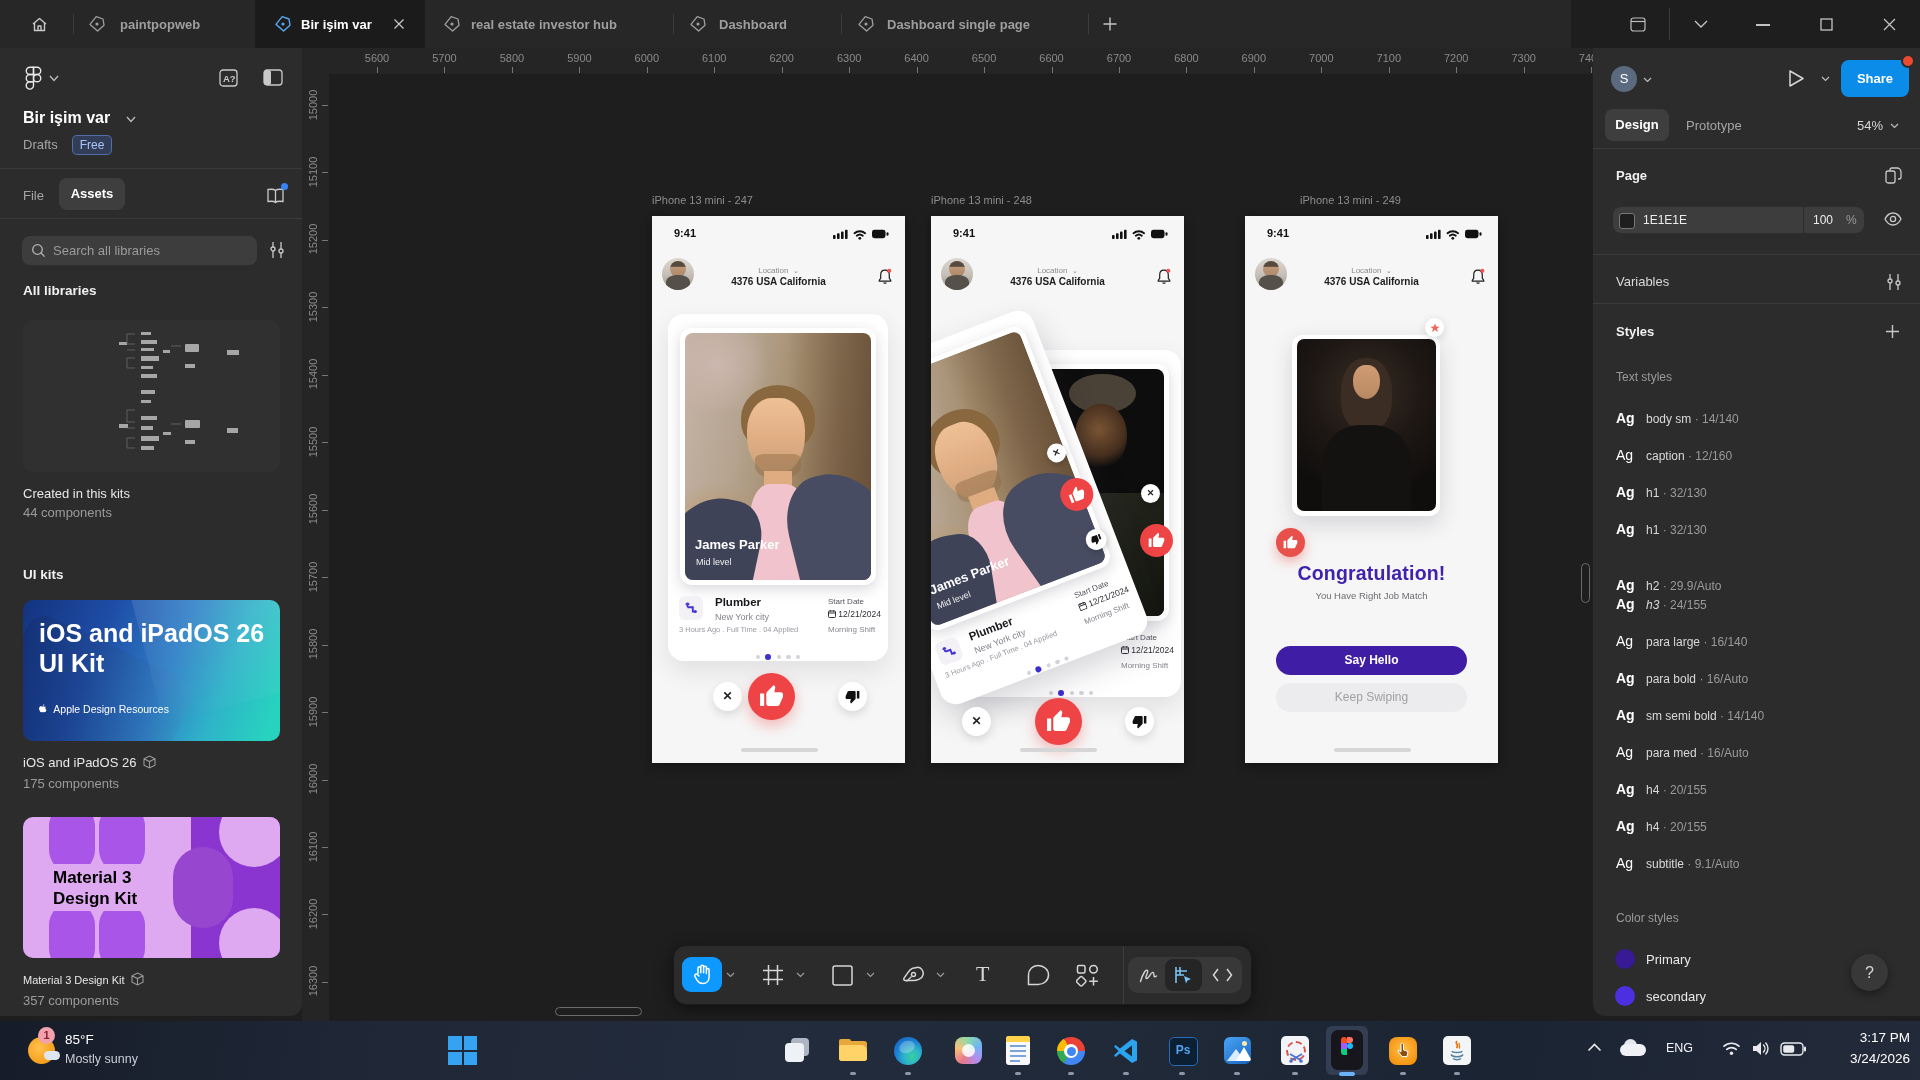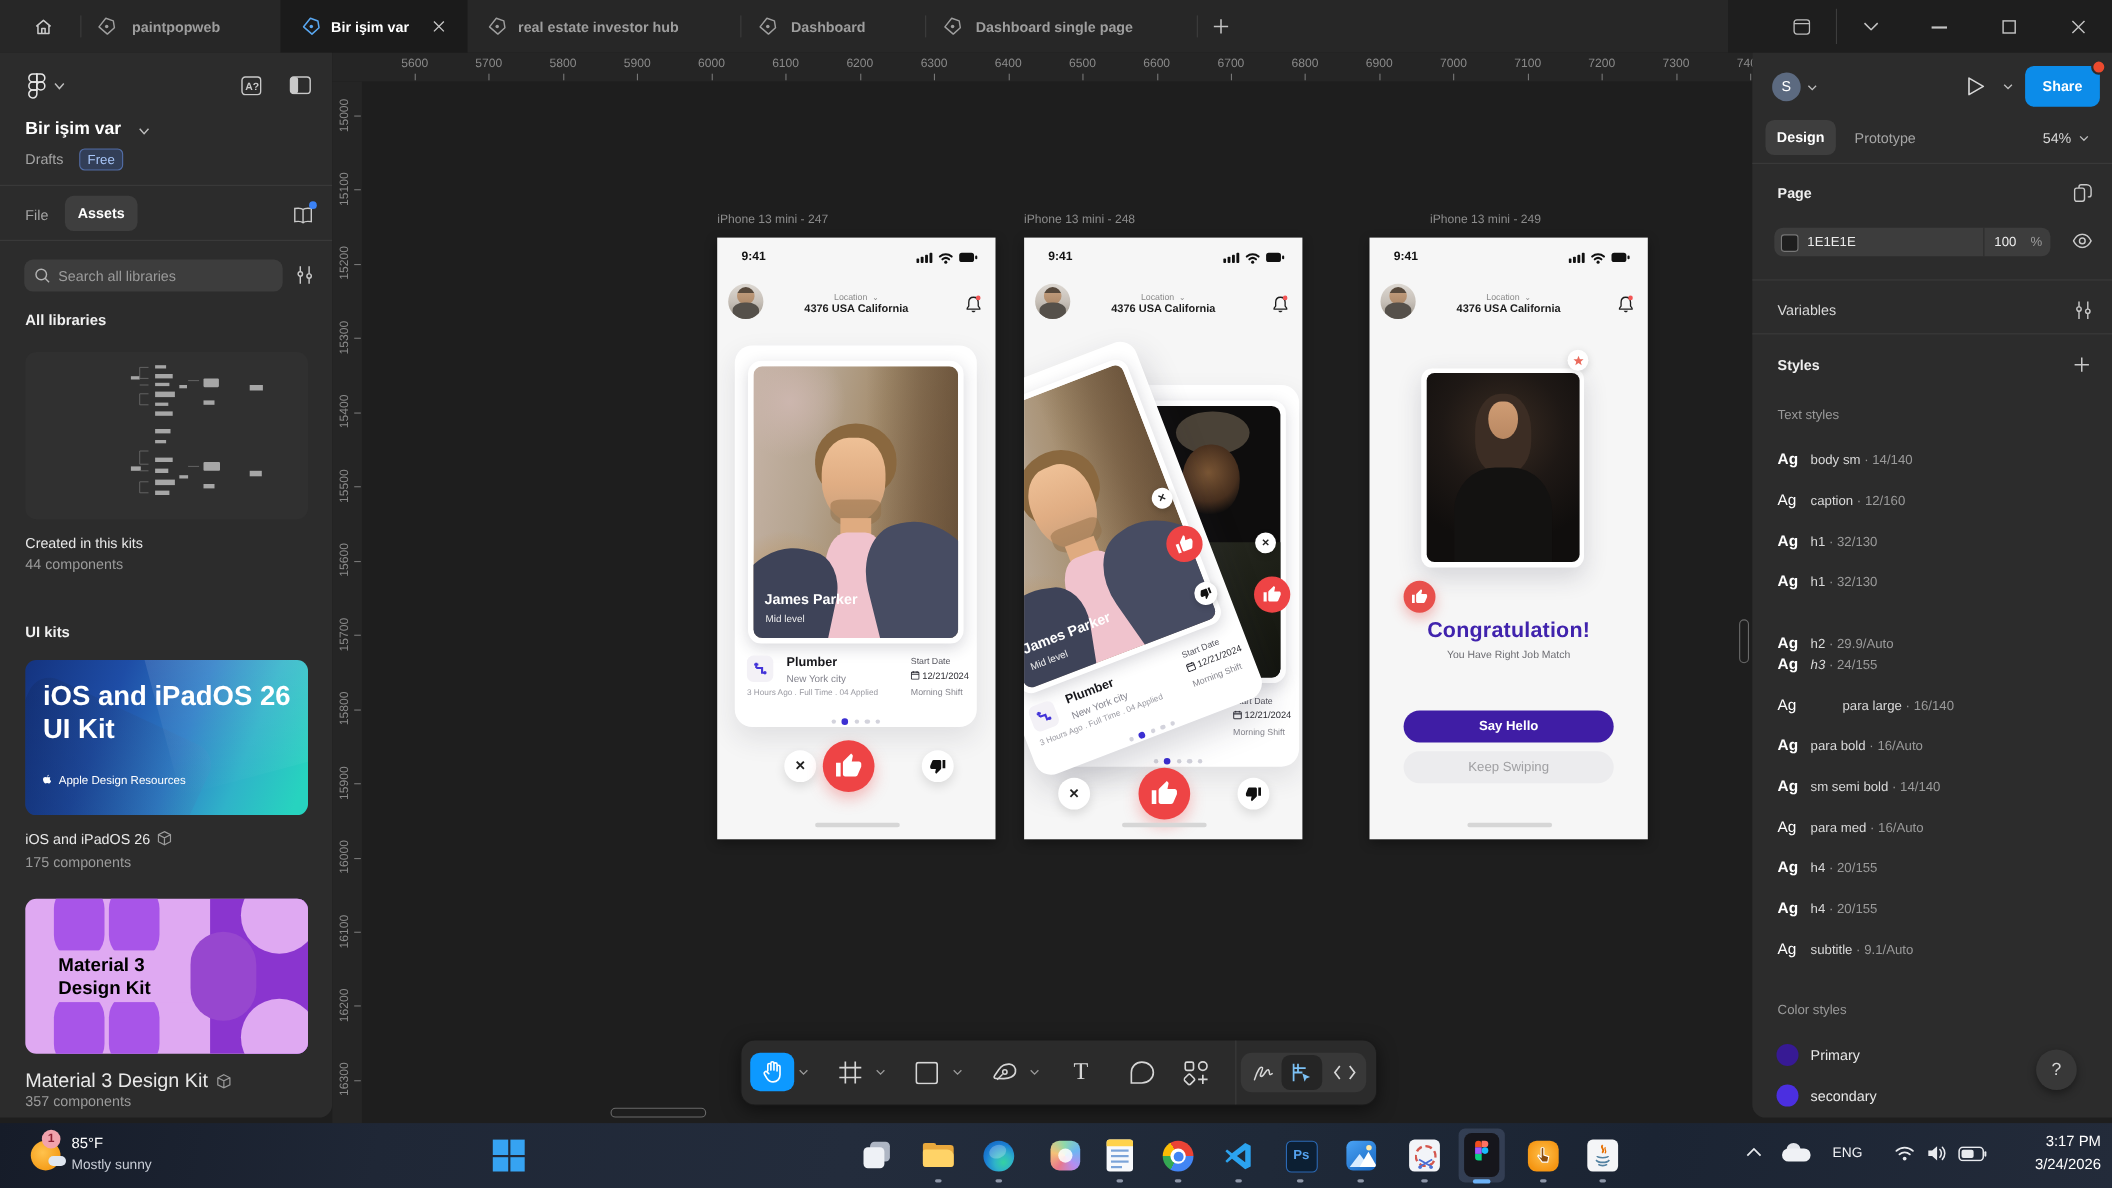--- a/index.html
+++ b/index.html
@@ -230,21 +230,21 @@
     <div class="abs" style="left:196px;top:-20px;width:70px;height:70px;border-radius:50%;background:#dfa9f2;"></div>
     <div class="abs" style="left:196px;top:91px;width:70px;height:70px;border-radius:50%;background:#dfa9f2;"></div>
     <div class="abs" style="left:150px;top:30px;width:60px;height:81px;border-radius:30px;background:#9747cf;"></div>
     <div class="abs" style="left:26px;top:-14px;width:46px;height:70px;border-radius:23px;background:#a855e8;"></div>
     <div class="abs" style="left:76px;top:-14px;width:46px;height:70px;border-radius:23px;background:#a855e8;"></div>
     <div class="abs" style="left:26px;top:85px;width:46px;height:70px;border-radius:23px;background:#a855e8;"></div>
     <div class="abs" style="left:76px;top:85px;width:46px;height:70px;border-radius:23px;background:#a855e8;"></div>
     <div class="abs" style="left:22px;top:47px;width:128px;height:47px;background:#dfa9f2;"></div>
     <div class="abs" style="left:30px;top:50px;font-size:17px;font-weight:bold;color:#000000;line-height:21px;">Material 3<br>Design Kit</div>
   </div>
-  <div class="abs" style="left:23px;top:924px;font-size:18px;color:#e8e8e8;">Material 3 Design Kit <svg style="display:inline-block;vertical-align:-2px;margin-left:3px" width="13" height="14" viewBox="0 0 13 14">
+  <div class="abs" style="left:23px;top:924px;font-size:11px;color:#e8e8e8;">Material 3 Design Kit <svg style="display:inline-block;vertical-align:-2px;margin-left:3px" width="13" height="14" viewBox="0 0 13 14">
           <path d="M6.5 1 L12 3.8 V10.2 L6.5 13 L1 10.2 V3.8 Z M1 3.8 L6.5 6.6 L12 3.8 M6.5 6.6 V13" fill="none" stroke="#9b9b9b" stroke-width="1.1"></path>
         </svg></div>
   <div class="abs" style="left:23px;top:945px;font-size:13px;color:#9b9b9b;">357 components</div>
 </circle></div>
 <div class="abs" style="left:302px;top:48px;width:1291px;height:26px;background:#252525;"></div>
 <div class="abs" style="left:302px;top:74px;width:27px;height:947px;background:#252525;"></div>
 <div class="rlbl" style="left:377.0px;top:52px;">5600</div>
 <div class="tick" style="left:377.0px;top:67px;"></div>
 <div class="rlbl" style="left:444.4px;top:52px;">5700</div>
 <div class="tick" style="left:444.4px;top:67px;"></div>
@@ -652,21 +652,21 @@
   <svg class="abs" style="left:292px;top:276px" width="15" height="15" viewBox="0 0 15 15">
       <path d="M7.5 1 V14 M1 7.5 H14" stroke="#c9c9c9" stroke-width="1.4"></path>
     </svg>
   <div class="abs" style="left:23px;top:322px;font-size:12px;color:#9a9a9a;">Text styles</div>
   <div class="ag" style="top:361px;"><span class="a" style="font-weight:600;">Ag</span><span class="n" style="font-weight:600;">body sm</span><span class="s"> · 14/140</span></div>
   <div class="ag" style="top:398px;"><span class="a" style="font-weight:400;">Ag</span><span class="n" style="font-weight:400;">caption</span><span class="s"> · 12/160</span></div>
   <div class="ag" style="top:435px;"><span class="a" style="font-weight:700;">Ag</span><span class="n" style="font-weight:600;">h1</span><span class="s"> · 32/130</span></div>
   <div class="ag" style="top:472px;"><span class="a" style="font-weight:700;">Ag</span><span class="n" style="font-weight:600;">h1</span><span class="s"> · 32/130</span></div>
   <div class="ag" style="top:528px;"><span class="a" style="font-weight:700;">Ag</span><span class="n" style="font-weight:600;">h2</span><span class="s"> · 29.9/Auto</span></div>
   <div class="ag" style="top:547px;"><span class="a" style="font-weight:700;">Ag</span><span class="n" style="font-weight:600;font-style:italic;">h3</span><span class="s"> · 24/155</span></div>
-  <div class="ag" style="top:584px;"><span class="a" style="font-weight:400;">Ag</span><span class="n" style="font-weight:400;margin-left:29px;">para large</span><span class="s"> · 16/140</span></div>
+  <div class="ag" style="top:584px;"><span class="a" style="font-weight:400;">Ag</span><span class="n" style="font-weight:400;">para large</span><span class="s"> · 16/140</span></div>
   <div class="ag" style="top:621px;"><span class="a" style="font-weight:700;">Ag</span><span class="n" style="font-weight:600;">para bold</span><span class="s"> · 16/Auto</span></div>
   <div class="ag" style="top:658px;"><span class="a" style="font-weight:600;">Ag</span><span class="n" style="font-weight:600;">sm semi bold</span><span class="s"> · 14/140</span></div>
   <div class="ag" style="top:695px;"><span class="a" style="font-weight:500;">Ag</span><span class="n" style="font-weight:400;">para med</span><span class="s"> · 16/Auto</span></div>
   <div class="ag" style="top:732px;"><span class="a" style="font-weight:700;">Ag</span><span class="n" style="font-weight:600;">h4</span><span class="s"> · 20/155</span></div>
   <div class="ag" style="top:769px;"><span class="a" style="font-weight:700;">Ag</span><span class="n" style="font-weight:600;">h4</span><span class="s"> · 20/155</span></div>
   <div class="ag" style="top:806px;"><span class="a" style="font-weight:400;">Ag</span><span class="n" style="font-weight:400;">subtitle</span><span class="s"> · 9.1/Auto</span></div>
   <div class="abs" style="left:23px;top:863px;font-size:12px;color:#9a9a9a;">Color styles</div>
   <div class="abs" style="left:22px;top:901px;width:20px;height:20px;border-radius:50%;background:#371a94;"></div>
   <div class="abs" style="left:53px;top:904px;font-size:13px;color:#e8e8e8;">Primary</div>
   <div class="abs" style="left:22px;top:938px;width:20px;height:20px;border-radius:50%;background:#4b2fe0;"></div>

